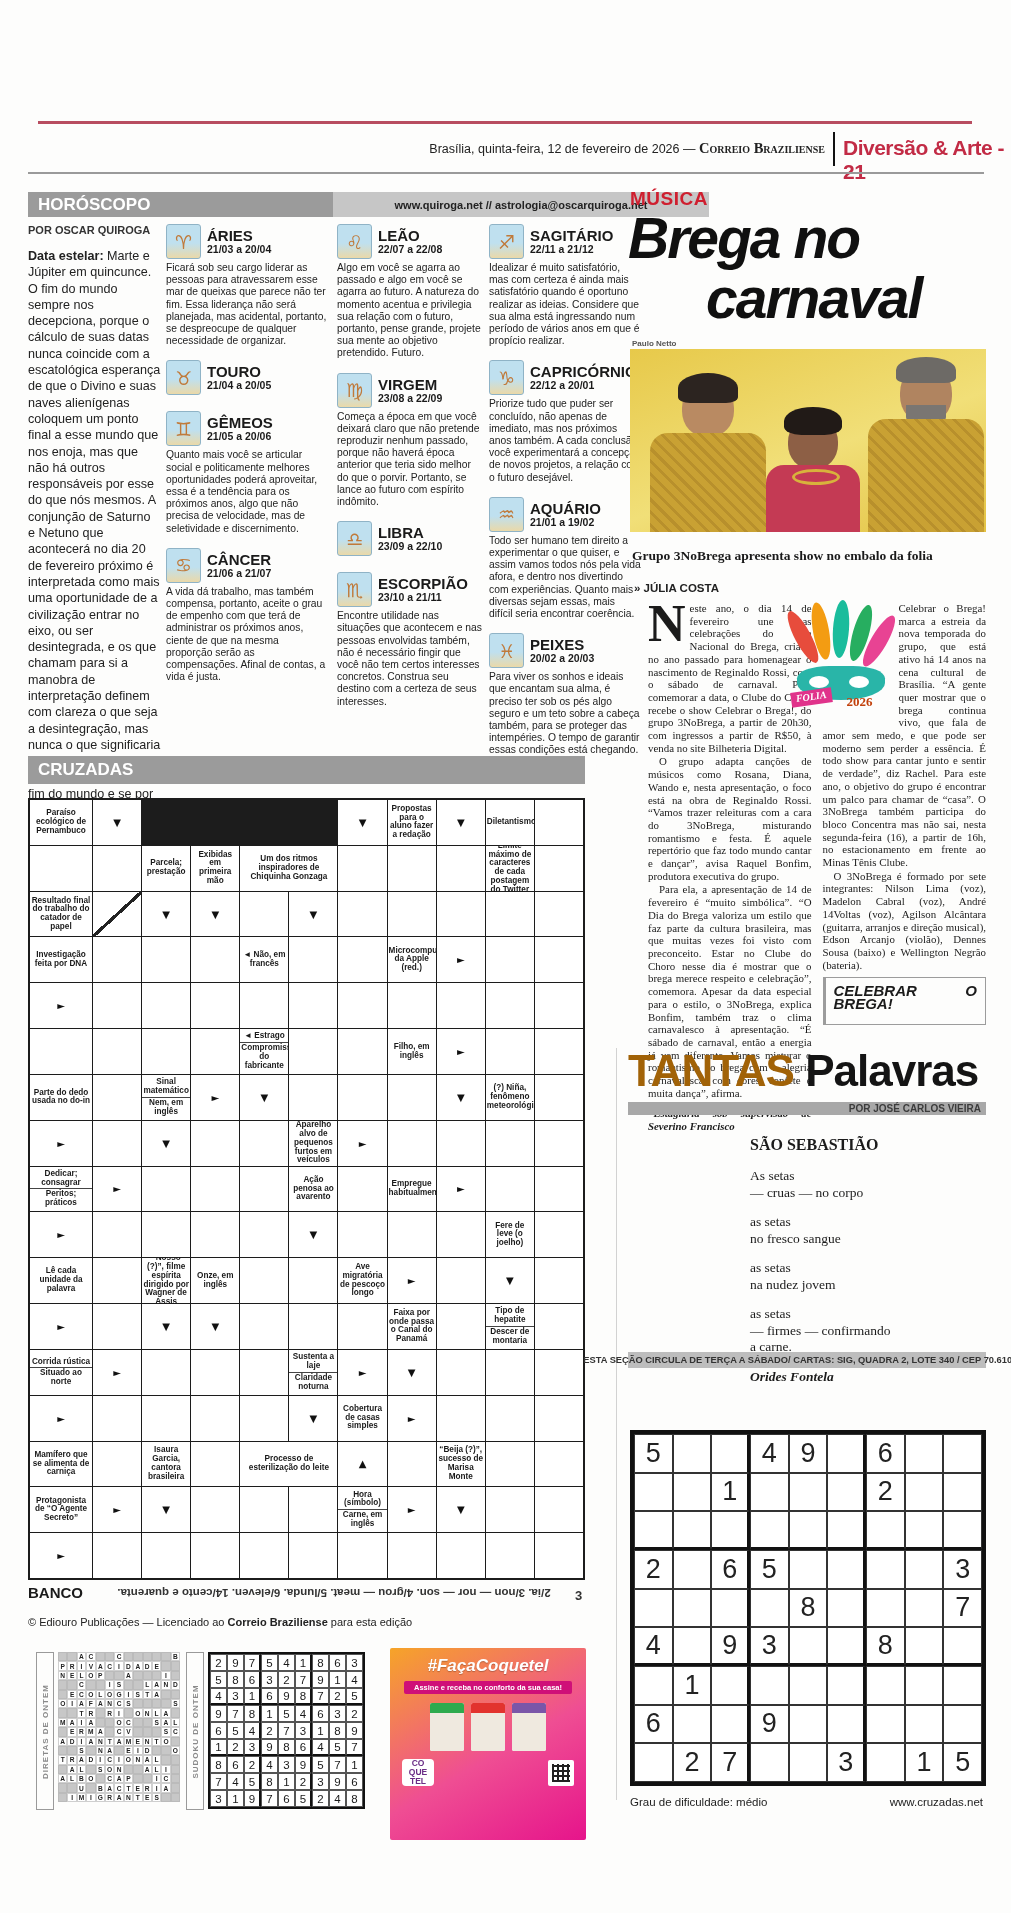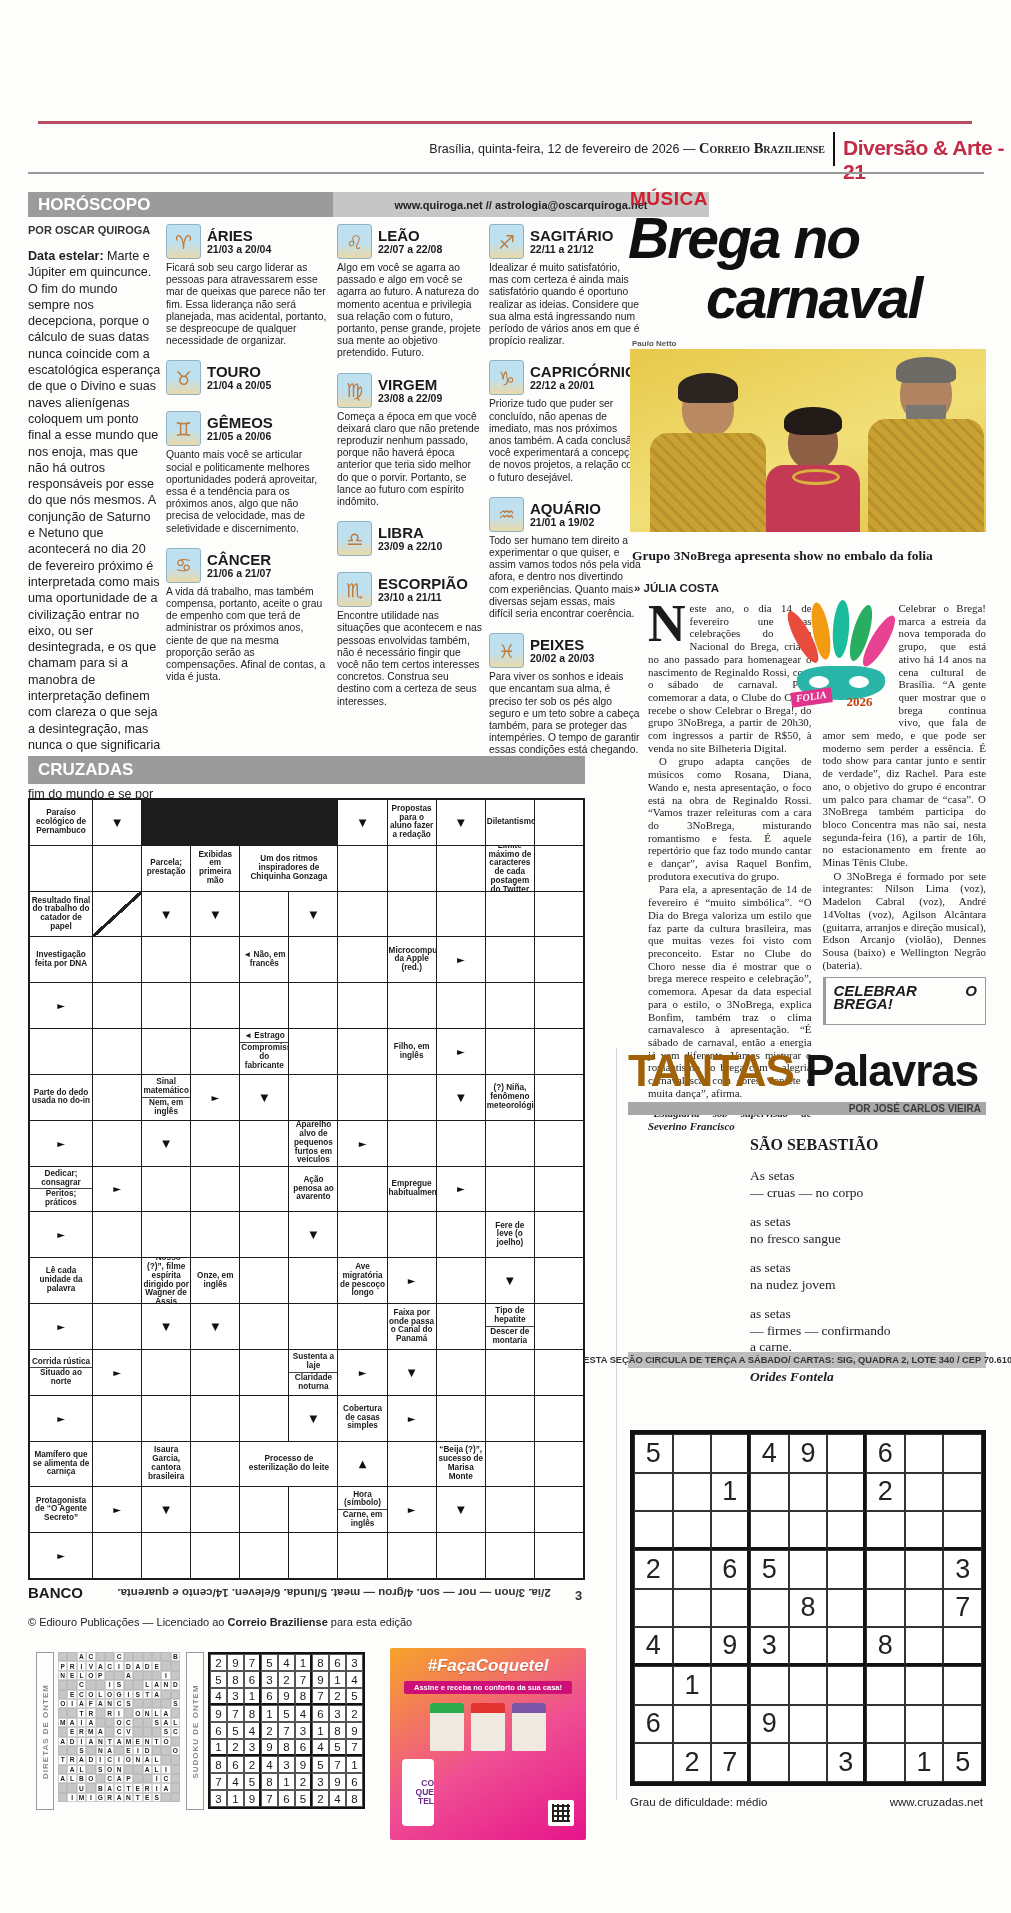--- a/index.html
+++ b/index.html
@@ -54,21 +54,21 @@
   .ms-cell.bc{border-right:2px solid #111;} .ms-cell.bb{border-bottom:2px solid #111;}
   
   .ad{left:390px;top:1648px;width:196px;height:192px;background:linear-gradient(150deg,#f6a428,#ef4e93 55%,#e6148b);
       border-radius:2px;overflow:hidden;color:#fff;}
   .ad-title{font-size:17px;font-weight:bold;font-style:italic;text-align:center;margin-top:8px;text-shadow:0 1px 1px rgba(0,0,0,.25);}
   .ad-strip{background:#cf0f78;margin:5px 14px 0 14px;font-size:7.5px;font-weight:bold;text-align:center;padding:2px 0;border-radius:2px;}
   .ad-covers{display:flex;justify-content:center;gap:7px;margin-top:9px;}
   .ad-cover{width:34px;height:48px;background:#fff;border-radius:2px;overflow:hidden;display:flex;flex-direction:column;}
   .ad-cover i{height:10px;display:block;} .ad-cover s{flex:1;background:#efe9df;}
   .ad-bottom{display:flex;align-items:flex-end;justify-content:space-between;padding:8px 12px 9px 12px;}
-  .ad-logo{background:#fff;border-radius:4px;width:32px;padding:20px 0;text-align:right;color:#6a2d86;font-weight:bold;font-size:8.5px;line-height:9px;}
+  .ad-logo{background:#fff;border-radius:4px;width:32px;padding:0 0;text-align:center;color:#6a2d86;font-weight:bold;font-size:8.5px;line-height:9px;}
   .ad-qr{width:26px;height:26px;background:#fff;border-radius:2px;
          background-image:repeating-linear-gradient(0deg,#222 0 2px,transparent 2px 5px),repeating-linear-gradient(90deg,#222 0 2px,#fff 2px 5px);
          background-size:18px 18px;background-position:4px 4px;background-repeat:no-repeat;}
   
   .kicker{left:630px;top:188px;font-size:19px;font-weight:bold;color:#cf1f2f;letter-spacing:0.5px;}
   .headline{left:628px;top:208px;width:360px;font-size:57px;line-height:60px;font-weight:bold;font-style:italic;
             letter-spacing:-2px;color:#101010;}
   .headline .l2{display:block;margin-left:78px;}
   .photo-credit{left:632px;top:339px;font-size:8px;font-weight:bold;color:#555;}
   .band-photo{left:630px;top:349px;width:356px;height:183px;background:linear-gradient(160deg,#e7c94a,#f1df78 55%,#e3c243);overflow:hidden;}

